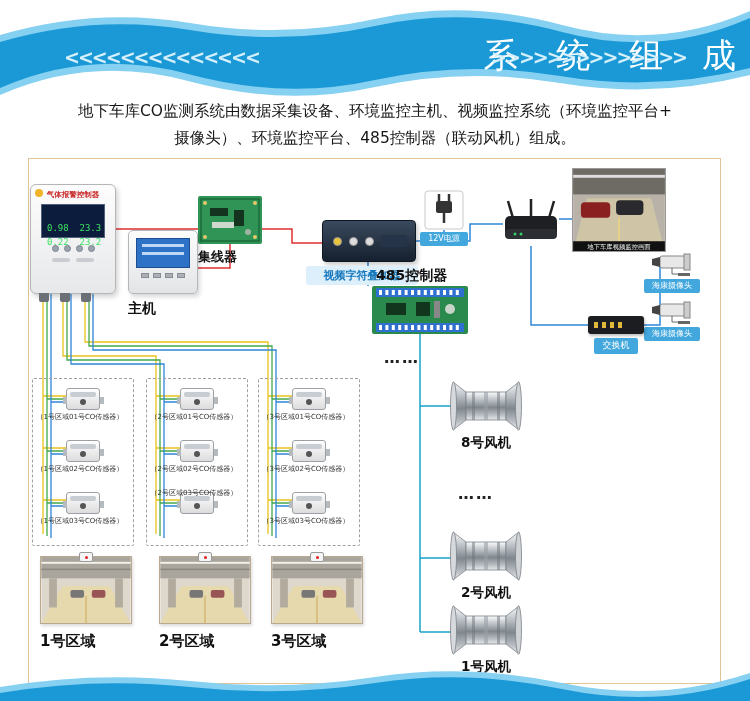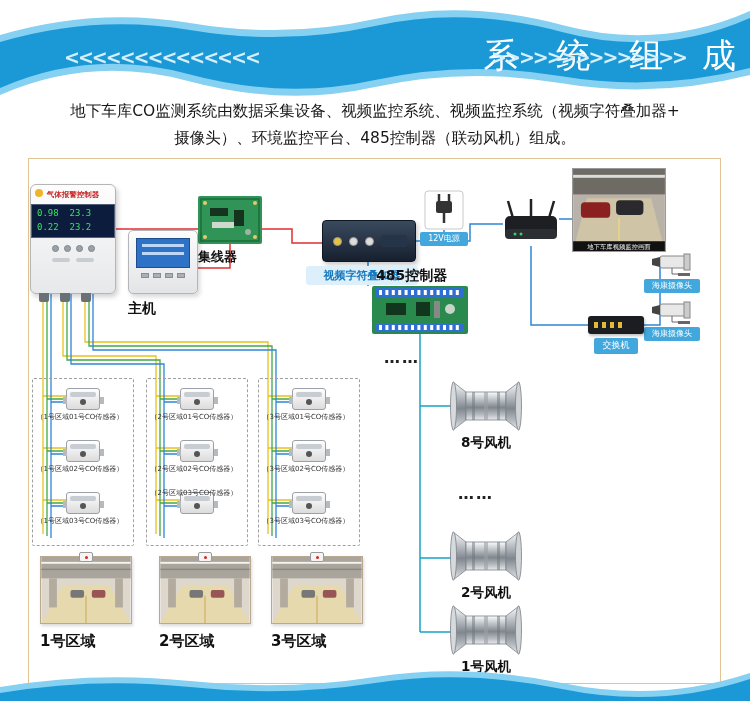--- a/index.html
+++ b/index.html
@@ -28,22 +28,22 @@
     line-height:1.5;border-radius:2px;text-align:center;white-space:nowrap;padding:1px 2px}
   .badge-light{position:absolute;z-index:3;background:#ddeffa;color:#1678bd;font-size:11px;
     font-weight:bold;border-radius:3px;text-align:center;padding:2px 0;white-space:nowrap}
 
   
   .gas{position:absolute;left:30px;top:184px;width:86px;height:110px;z-index:3;
     background:linear-gradient(#fdfdfd,#e7e8ea);border:1px solid #b5b5b5;border-radius:6px;
     box-shadow:2px 3px 5px rgba(0,0,0,.18)}
   .gas-logo{position:absolute;left:4px;top:4px;width:8px;height:8px;border-radius:50%;background:#f0b429}
   .gas-title{margin-top:5px;text-align:center;font-size:7.5px;font-weight:bold;color:#c92a2a}
-  .gas-screen{margin:4px auto 0;width:84px;height:34px;background:#0c1c3c;border:1px solid #51607a;
-    color:#3be361;font-size:9px;line-height:1.6;padding:1px 5px;white-space:pre;
+  .gas-screen{margin:4px auto 0;width:64px;height:34px;background:#0c1c3c;border:1px solid #51607a;
+    color:#3be361;font-size:9px;line-height:1.6;padding:16px 5px;white-space:pre;
     font-family:"DejaVu Sans Mono",monospace}
   .gas-btns{display:flex;justify-content:center;gap:5px;margin-top:7px}
   .gas-btns span{width:7px;height:7px;border-radius:50%;background:#9aa2ab;border:1px solid #7c848d}
   .gas-grill{display:flex;justify-content:center;gap:6px;margin-top:6px}
   .gas-grill span{width:18px;height:4px;background:#c9cdd1;border-radius:2px}
   .gas-ports{position:absolute;bottom:-9px;left:8px;display:flex;gap:11px}
   .gas-ports span{width:10px;height:9px;background:#6b7076;border-radius:0 0 2px 2px}
 
   
   .host{position:absolute;left:128px;top:230px;width:70px;height:64px;z-index:3;
@@ -104,21 +104,21 @@
 
   <svg class="banner-svg" width="750" height="96" viewBox="0 0 750 96">
     <path d="M0 42 Q95 14 190 30 T375 26 T562 32 T750 18 L750 68 Q655 92 560 76 T375 80 T188 74 T0 88 Z" fill="#86d0f1" transform="translate(0,-7)"></path>
     <path d="M0 42 Q95 14 190 30 T375 26 T562 32 T750 18 L750 68 Q655 92 560 76 T375 80 T188 74 T0 88 Z" fill="#86d0f1" transform="translate(0,7)"></path>
     <path d="M0 42 Q95 14 190 30 T375 26 T562 32 T750 18 L750 68 Q655 92 560 76 T375 80 T188 74 T0 88 Z" fill="#1a99d6"></path>
   </svg>
   <div class="chev chev-l">&lt;&lt;&lt;&lt;&lt;&lt;&lt;&lt;&lt;&lt;&lt;&lt;&lt;&lt;</div>
   <div class="banner-title">系 统 组 成</div>
   <div class="chev chev-r">&gt;&gt;&gt;&gt;&gt;&gt;&gt;&gt;&gt;&gt;&gt;&gt;&gt;&gt;</div>
 
-  <div class="desc" style="top:101px">地下车库CO监测系统由数据采集设备、视频监控系统、视频监控系统（视频字符叠加器+</div>
+  <div class="desc" style="top:101px">地下车库CO监测系统由数据采集设备、环境监控主机、视频监控系统（环境监控平台+</div>
   <div class="desc" style="top:128px">摄像头）、环境监控平台、485控制器（联动风机）组成。</div>
 
   <div class="frame"></div>
 
   <svg class="wires" width="750" height="701" viewBox="0 0 750 701">
     <g fill="none" stroke-width="1.5">
       <path d="M116 229 H292 V243 H322" stroke="#e03131"></path>
       <path d="M230 244 V268 H198" stroke="#e03131"></path>
       <path d="M416 241 H470 V224 H503" stroke="#2f86d6"></path>
       <path d="M444 230 V241" stroke="#2f86d6"></path>

